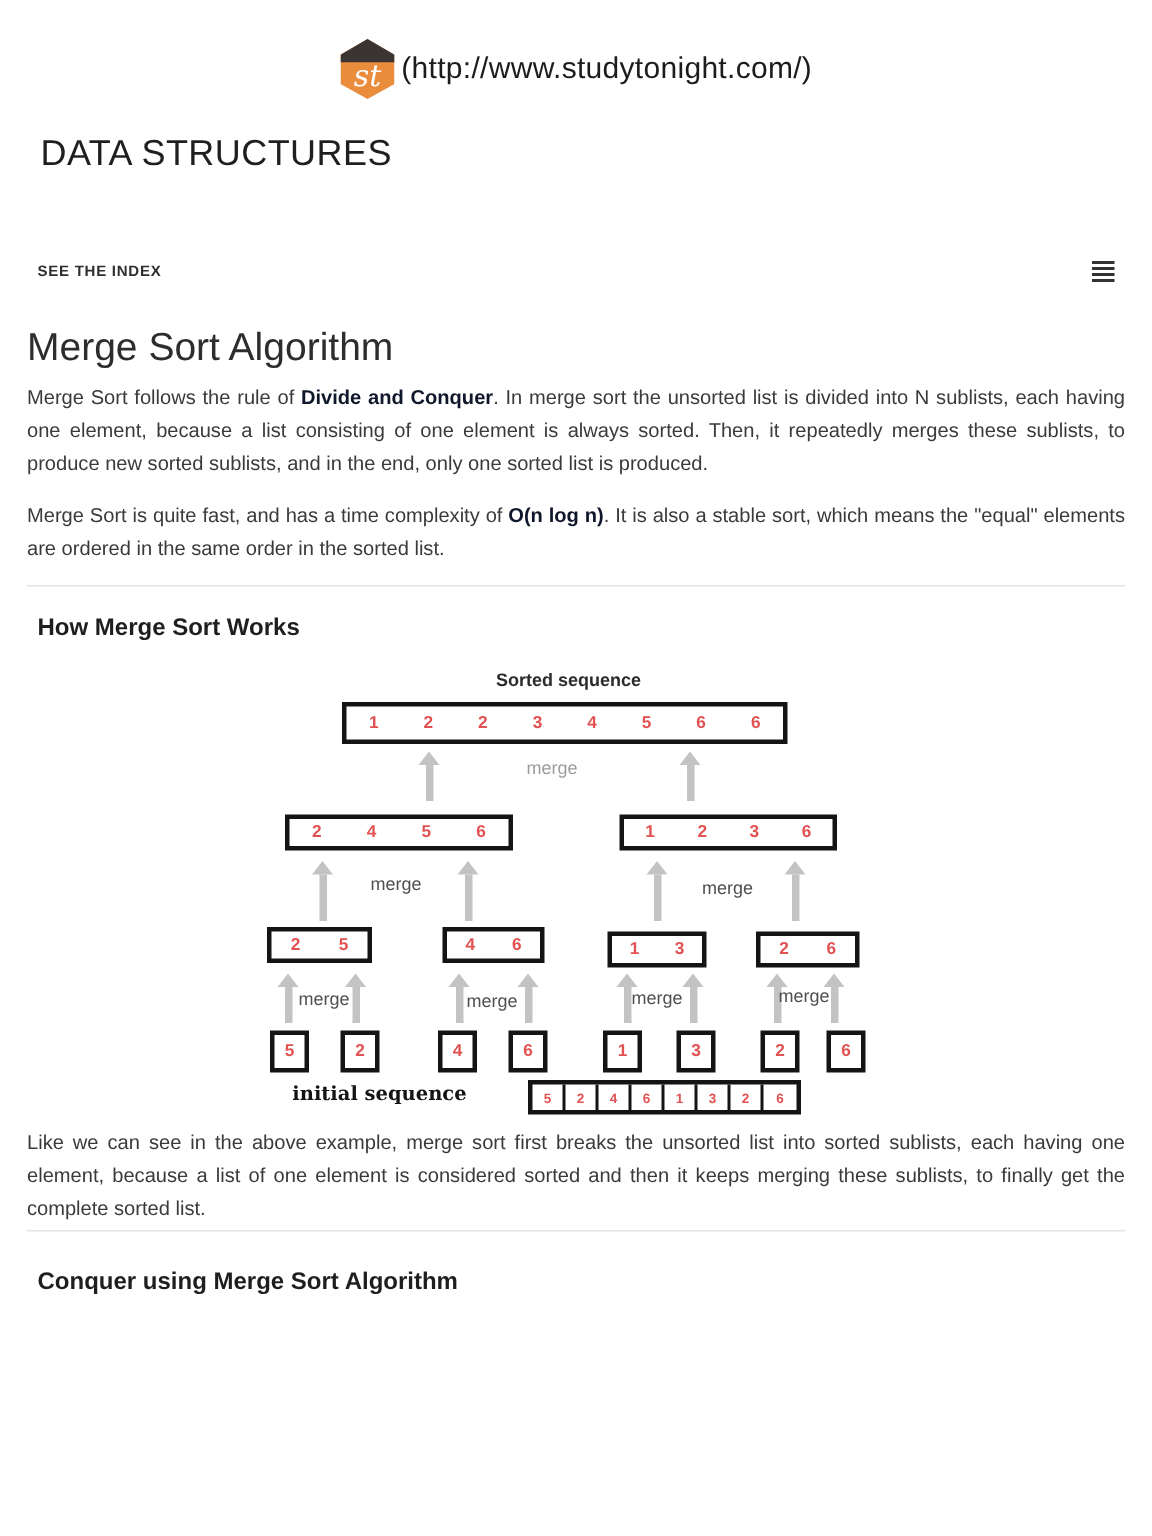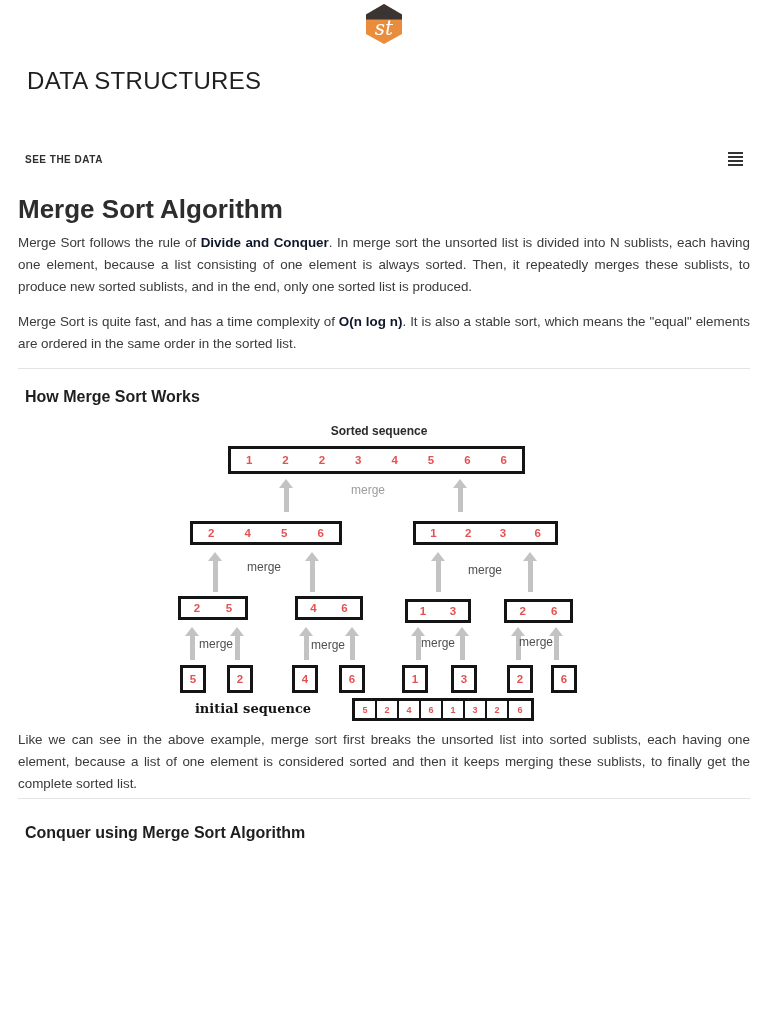--- a/index.html
+++ b/index.html
@@ -1,31 +1,31 @@
 <!DOCTYPE html>
 <html><head>
 <meta charset="utf-8">
 <style>
   html,body{margin:0;padding:0;}
   body{
     width:768px;height:1024px;overflow:hidden;background:#ffffff;
     font-family:"Liberation Sans",sans-serif;color:#3c3c3c;
   }
   
-  .site-header{padding-top:2px;height:44px;display:flex;justify-content:center;align-items:center;gap:5px;}
+  .site-header{padding-top:24px;height:44px;display:flex;justify-content:center;align-items:center;gap:5px;}
   .logo-svg{display:block;}
   .site-url{font-size:20px;color:#1c1c1c;letter-spacing:0.2px;}
   
   .category{margin:20px 0 0 27px;font-size:24px;font-weight:500;letter-spacing:0.3px;color:#1f1f1f;line-height:29px;}
   .index-row{margin-top:56px;padding:0 25px;display:flex;justify-content:space-between;align-items:center;height:16px;}
   .index-link{font-size:10px;font-weight:700;letter-spacing:0.5px;color:#2e2e2e;text-decoration:none;}
   .menu-icon{display:flex;flex-direction:column;gap:1.6px;cursor:pointer;padding:2px 0;}
   .menu-icon i{display:block;width:15px;height:2.2px;background:#333;}
   
-  .article-title{margin:27px 0 0 18px;font-size:26px;font-weight:700;color:#2d2d2d;line-height:31px;}
+  .article-title{margin:27px 0 0 18px;font-size:26px;font-weight:400;color:#2d2d2d;line-height:31px;}
   .para{margin:7px 18px 0 18px;font-size:13.4px;line-height:22px;text-align:justify;color:#3a3a3a;}
   .para + .para{margin-top:13px;}
   .para b{color:#0f172a;}
   hr.sep{border:none;border-top:1px solid #e4e4e4;margin:13px 18px 0 18px;}
   hr.sep2{border:none;border-top:1px solid #e4e4e4;margin:3px 18px 0 18px;}
   .section-heading{margin:19px 0 0 25px;font-size:16px;font-weight:700;color:#1e1e1e;line-height:18px;}
   .section-heading.last{margin-top:25px;}
   
   .diagram{position:relative;margin-top:16px;height:300px;width:688px;}
   .dg-title{position:absolute;left:379px;top:2px;transform:translateX(-50%);font-weight:700;font-size:12px;color:#2b2b2b;white-space:nowrap;}
@@ -45,27 +45,28 @@
 </head>
 <body>
 
 <header class="site-header">
   <a style="display:flex;align-items:center;gap:5px;text-decoration:none;cursor:pointer;">
     <svg class="logo-svg" width="36" height="40" viewBox="0 0 36 40">
       <polygon points="18,0 36,10.5 36,30 18,40 0,30 0,10.5" fill="#e98c3c"></polygon>
       <polygon points="18,0 36,10.5 36,15.5 0,15.5 0,10.5" fill="#3a3533"></polygon>
       <text x="18" y="31" font-size="20" fill="#ffffff" font-style="italic" font-family="DejaVu Serif, serif" text-anchor="middle">st</text>
     </svg>
+    <span class="site-url">(http://www.studytonight.com/)</span>
   </a>
 </header>
 
 <h1 class="category">DATA STRUCTURES</h1>
 
 <div class="index-row">
-  <a class="index-link">SEE THE DATA</a>
+  <a class="index-link">SEE THE INDEX</a>
   <div class="menu-icon">
     <i></i>
       <i></i>
       <i></i>
       <i></i>
   </div>
 </div>
 
 <h2 class="article-title">Merge Sort Algorithm</h2>
 

